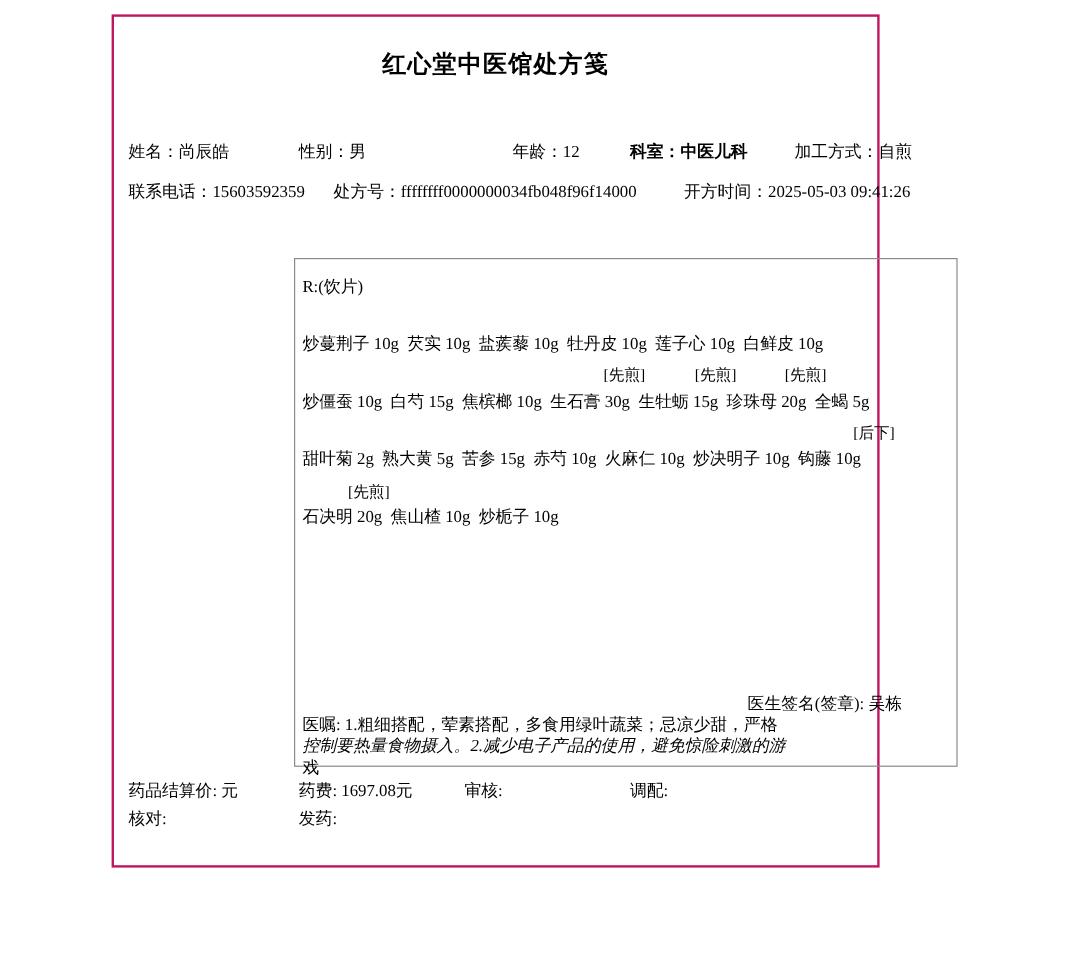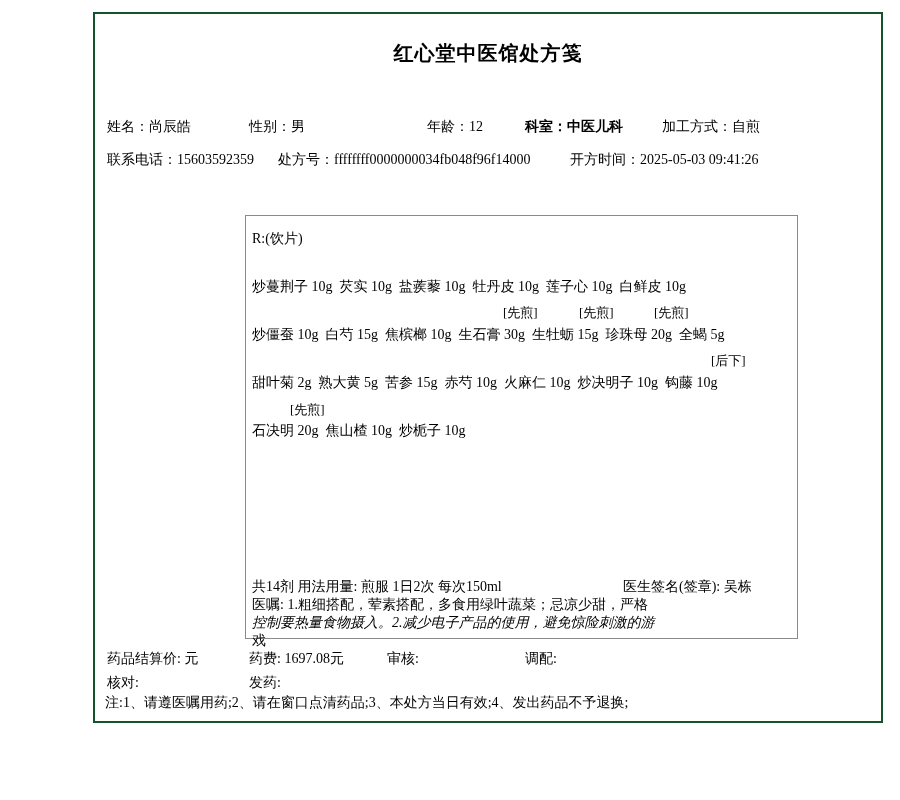--- a/index.html
+++ b/index.html
@@ -1,20 +1,20 @@
 <!DOCTYPE html>
 <html><head>
 <meta charset="utf-8">
 <style>
   * { margin:0; padding:0; box-sizing:border-box; }
   html,body { width:900px; height:800px; background:#fff;
     font-family:"Liberation Serif","DejaVu Serif",serif; color:#000; }
   .page { position:relative; width:900px; height:800px; background:#fff; overflow:hidden; }
-  .sheet { position:absolute; left:93px; top:12px; width:790px; height:711px;
-    border:2px solid #14532d; background:#fff; }
+  .sheet { position:absolute; left:93px; top:12px; width:640px; height:711px;
+    border:2px solid #be185d; background:#fff; }
   .title { position:absolute; left:0; top:26px; width:100%; text-align:center;
     font-size:20px; font-weight:bold; letter-spacing:1px; }
   .abs { position:absolute; font-size:14px; white-space:pre; }
   .info-row span, .footer-row span { position:absolute; font-size:14px; white-space:pre; }
   .diag-box { position:absolute; left:10px; top:201px; width:141px; height:424px;
     border:1px solid #8a8a8a; padding:12px 8px; font-size:14px; line-height:22px; }
   .rx-box { position:absolute; left:150px; top:201px; width:553px; height:424px;
     border:1px solid #8a8a8a; overflow:visible; }
   .rx-line { position:absolute; left:6px; font-size:14px; white-space:pre; }
   .ann { position:absolute; font-size:13px; white-space:pre; }
@@ -49,35 +49,33 @@
           <div class="rx-line" style="top: 62px;">炒蔓荆子 10g  芡实 10g  盐蒺藜 10g  牡丹皮 10g  莲子心 10g  白鲜皮 10g</div>
           <span class="ann" style="left: 257px; top: 88px;">[先煎]</span>
           <span class="ann" style="left: 333px; top: 88px;">[先煎]</span>
           <span class="ann" style="left: 408px; top: 88px;">[先煎]</span>
           <div class="rx-line" style="top: 110px;">炒僵蚕 10g  白芍 15g  焦槟榔 10g  生石膏 30g  生牡蛎 15g  珍珠母 20g  全蝎 5g</div>
           <span class="ann" style="left: 465px; top: 136px;">[后下]</span>
           <div class="rx-line" style="top: 158px; text-align: right;">甜叶菊 2g  熟大黄 5g  苦参 15g  赤芍 10g  火麻仁 10g  炒决明子 10g  钩藤 10g</div>
           <span class="ann" style="left: 44px; top: 185px;">[先煎]</span>
           <div class="rx-line" style="top: 206px;">石决明 20g  焦山楂 10g  炒栀子 10g</div>
         </div>
-      <div class="rx-line" style="top:362px">共14剂 用法用量: 煎服 1日2次 每次150ml</div>
       <div class="rx-line" style="top:362px; left:377px">医生签名(签章): 吴栋</div>
       <div id="advice-lines">
           <div class="advice" style="top: 380px;">医嘱: 1.粗细搭配，荤素搭配，多食用绿叶蔬菜；忌凉少甜，严格</div>
           <div class="advice" style="top: 398px; font-style: italic;">控制要热量食物摄入。2.减少电子产品的使用，避免惊险刺激的游</div>
           <div class="advice" style="top: 416px;">戏</div>
         </div>
     </div>
 
     <div class="footer-row" id="footer-row-1">
         <span class="abs" style="left: 12px; top: 636px;">药品结算价: 元</span>
         <span class="abs" style="left: 154px; top: 636px;">药费: 1697.08元</span>
         <span class="abs" style="left: 292px; top: 636px;">审核:</span>
         <span class="abs" style="left: 430px; top: 636px;">调配:</span>
       </div>
     <div class="footer-row" id="footer-row-2">
         <span class="abs" style="left: 12px; top: 660px;">核对:</span>
         <span class="abs" style="left: 154px; top: 660px;">发药:</span>
       </div>
-    <div class="note" style="left:10px; top:680px">注:1、请遵医嘱用药;2、请在窗口点清药品;3、本处方当日有效;4、发出药品不予退换;</div>
 
   </div>
 </div>
 
 </body></html>

